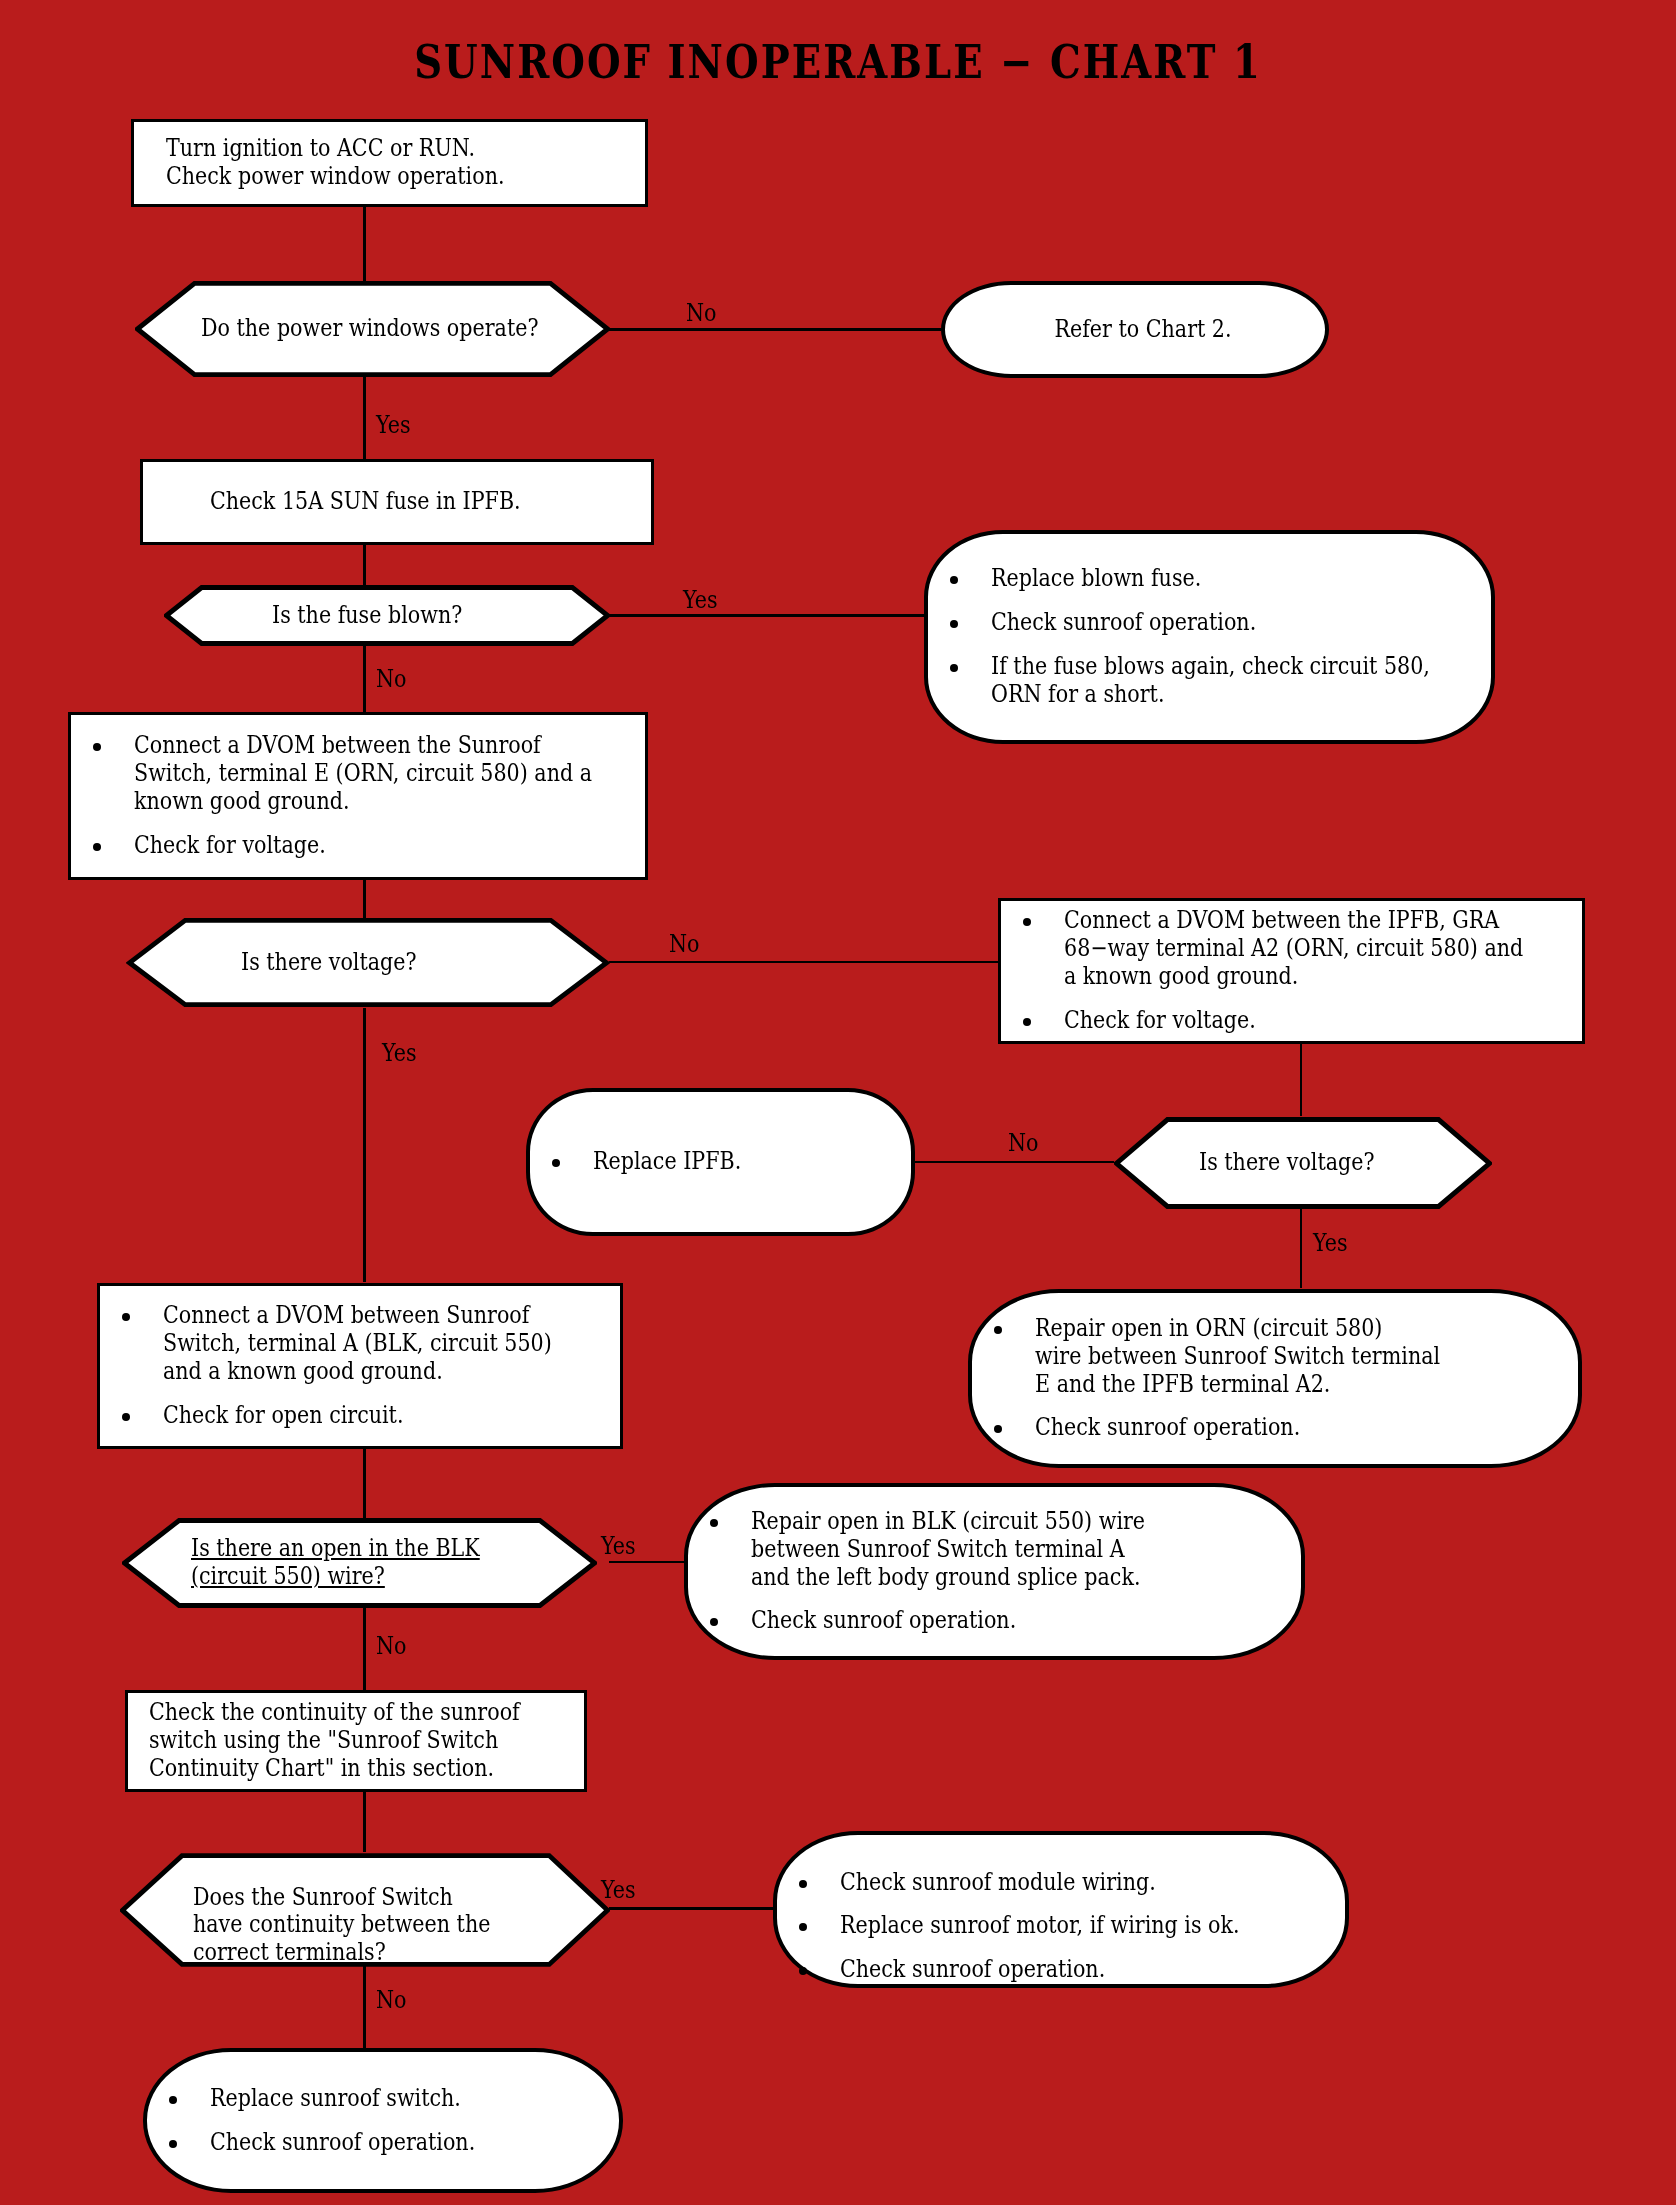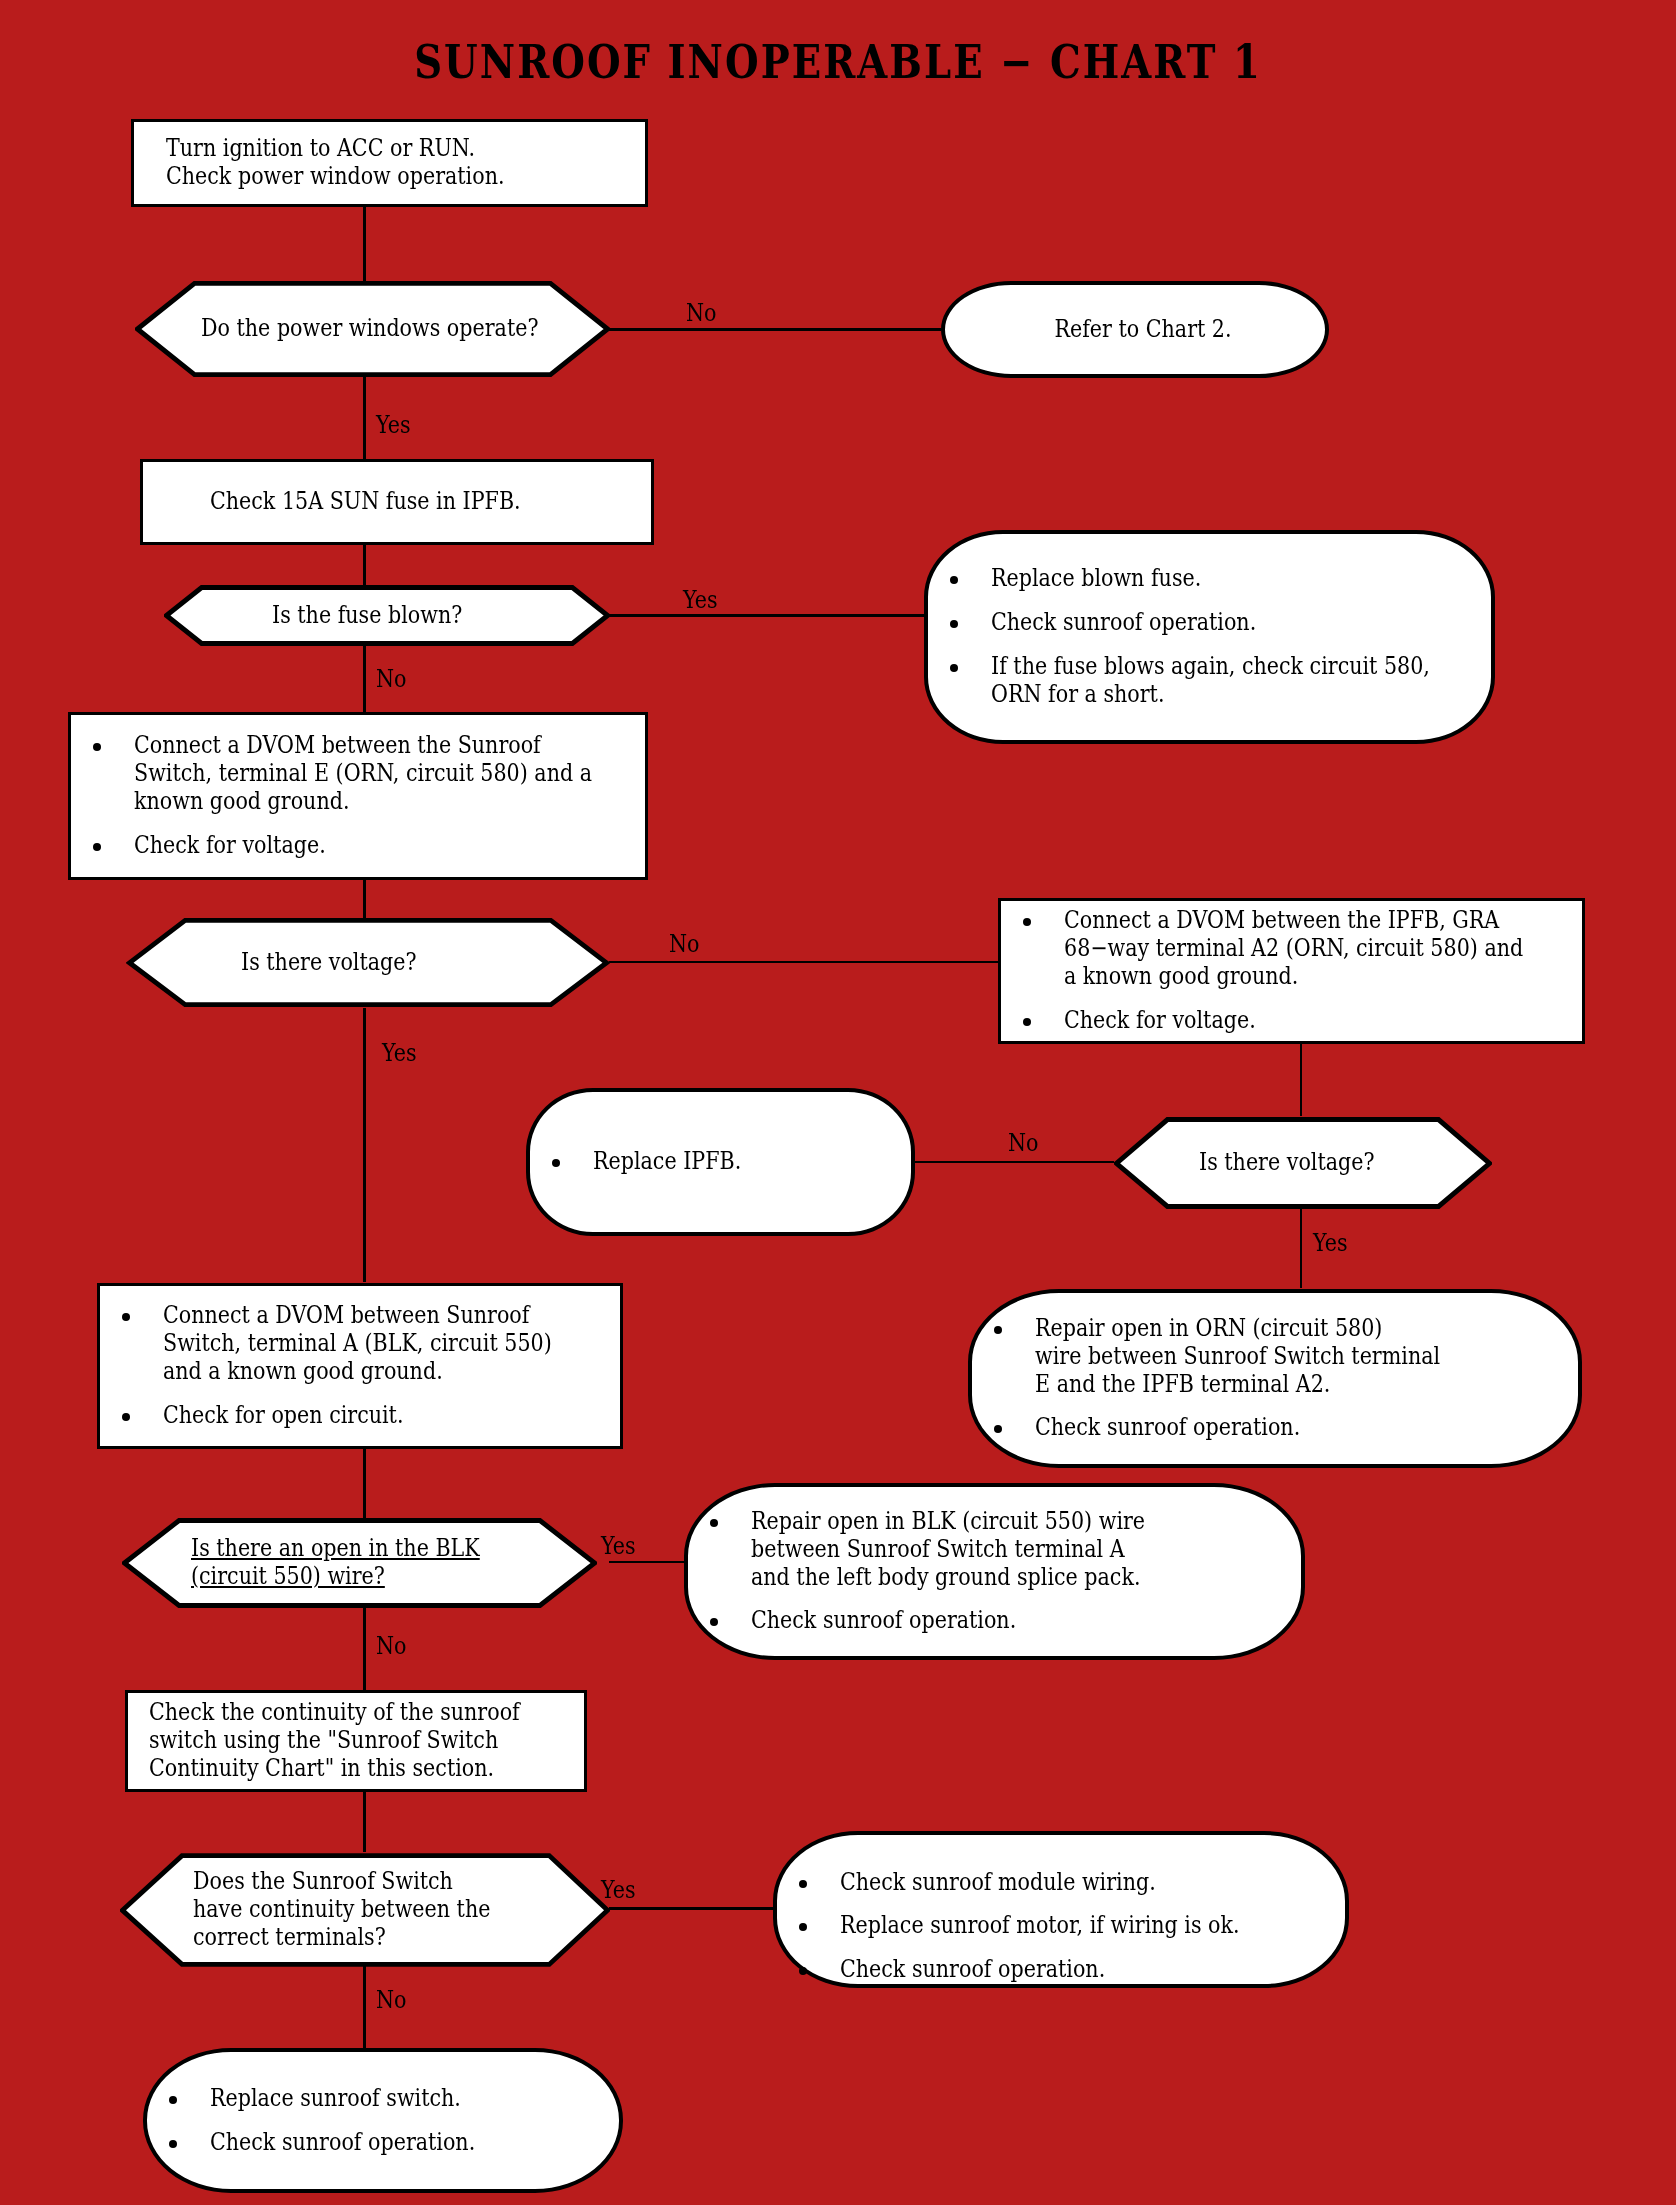--- a/index.html
+++ b/index.html
@@ -363,21 +363,21 @@
   </div>
 
   <div class="node process" style="left:125px; top:1690px; width:462px; height:102px;">
     <div class="inner plaintext" style="padding-left:21px;">
       <div class="tline">Check the continuity of the sunroof</div>
       <div class="tline">switch using the  "Sunroof Switch</div>
       <div class="tline">Continuity Chart" in this section.</div>
     </div>
   </div>
 
-  <div class="hexwrap" style="left:120px; top:1853px; width:490px; height:114px;">
+  <div class="hexwrap" style="left:120px; top:1853px; width:490px; height:114px;align-items:flex-end;">
     <svg width="490" height="114" viewBox="0 0 806 187">
       <polygon points="102,4 706,4 802,94 706,183 102,183 4,94" fill="#ffffff" stroke="#000000" stroke-width="8"></polygon>
     </svg>
     <div class="hextext" style="padding-left:73px;">
       <div class="tline">Does the Sunroof Switch</div>
       <div class="tline">have continuity between the</div>
       <div class="tline">correct terminals?</div>
     </div>
   </div>
 

